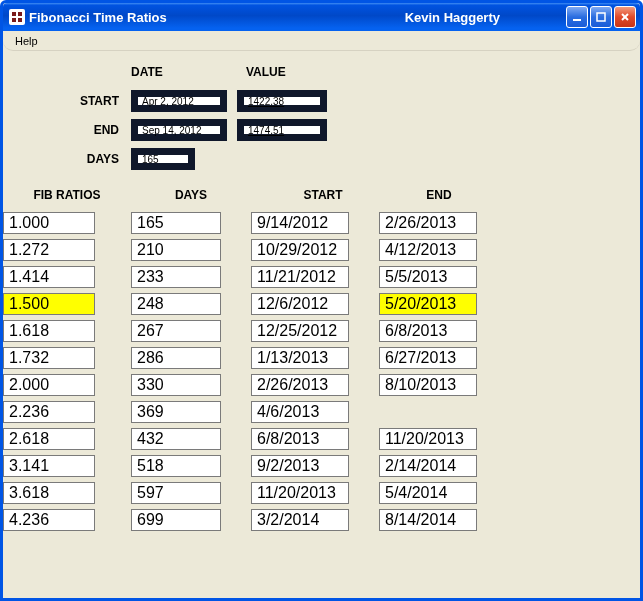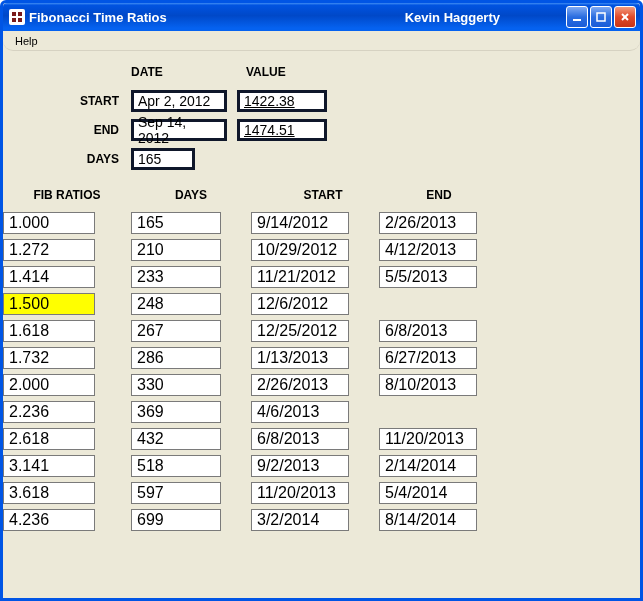--- a/index.html
+++ b/index.html
@@ -114,25 +114,25 @@
     font-size: 12px;
   }
   .hcol {
     font-weight: bold;
     font-size: 12px;
   }
   .hcol.date { width: 105px; }
   .hcol.value { width: 100px; margin-left: 10px; }
   .text-input {
     height: 22px;
-    border: 3px solid #0f172a;
+    border: 7px solid #0f172a;
     background: #fff;
     padding: 2px 4px;
     font-family: inherit;
-    font-size: 14px;
+    font-size: 10px;
     display: flex;
     align-items: center;
   }
   .inp-date { width: 96px; }
   .inp-value { width: 90px; margin-left: 10px; text-decoration: underline; }
   .inp-days { width: 64px; }
   .table-head {
     display: flex;
     align-items: center;
     font-weight: bold;
@@ -255,20 +255,21 @@
         <div class="table-row">
           <div class="cell fib">1.414</div>
           <div class="cell days">233</div>
           <div class="cell start">11/21/2012</div>
           <div class="cell end">5/5/2013</div>
         </div>
         <div class="table-row">
           <div class="cell fib highlight">1.500</div>
           <div class="cell days">248</div>
           <div class="cell start">12/6/2012</div>
+          <div class="cell end highlight">5/20/2013</div>
         </div>
         <div class="table-row">
           <div class="cell fib">1.618</div>
           <div class="cell days">267</div>
           <div class="cell start">12/25/2012</div>
           <div class="cell end">6/8/2013</div>
         </div>
         <div class="table-row">
           <div class="cell fib">1.732</div>
           <div class="cell days">286</div>

